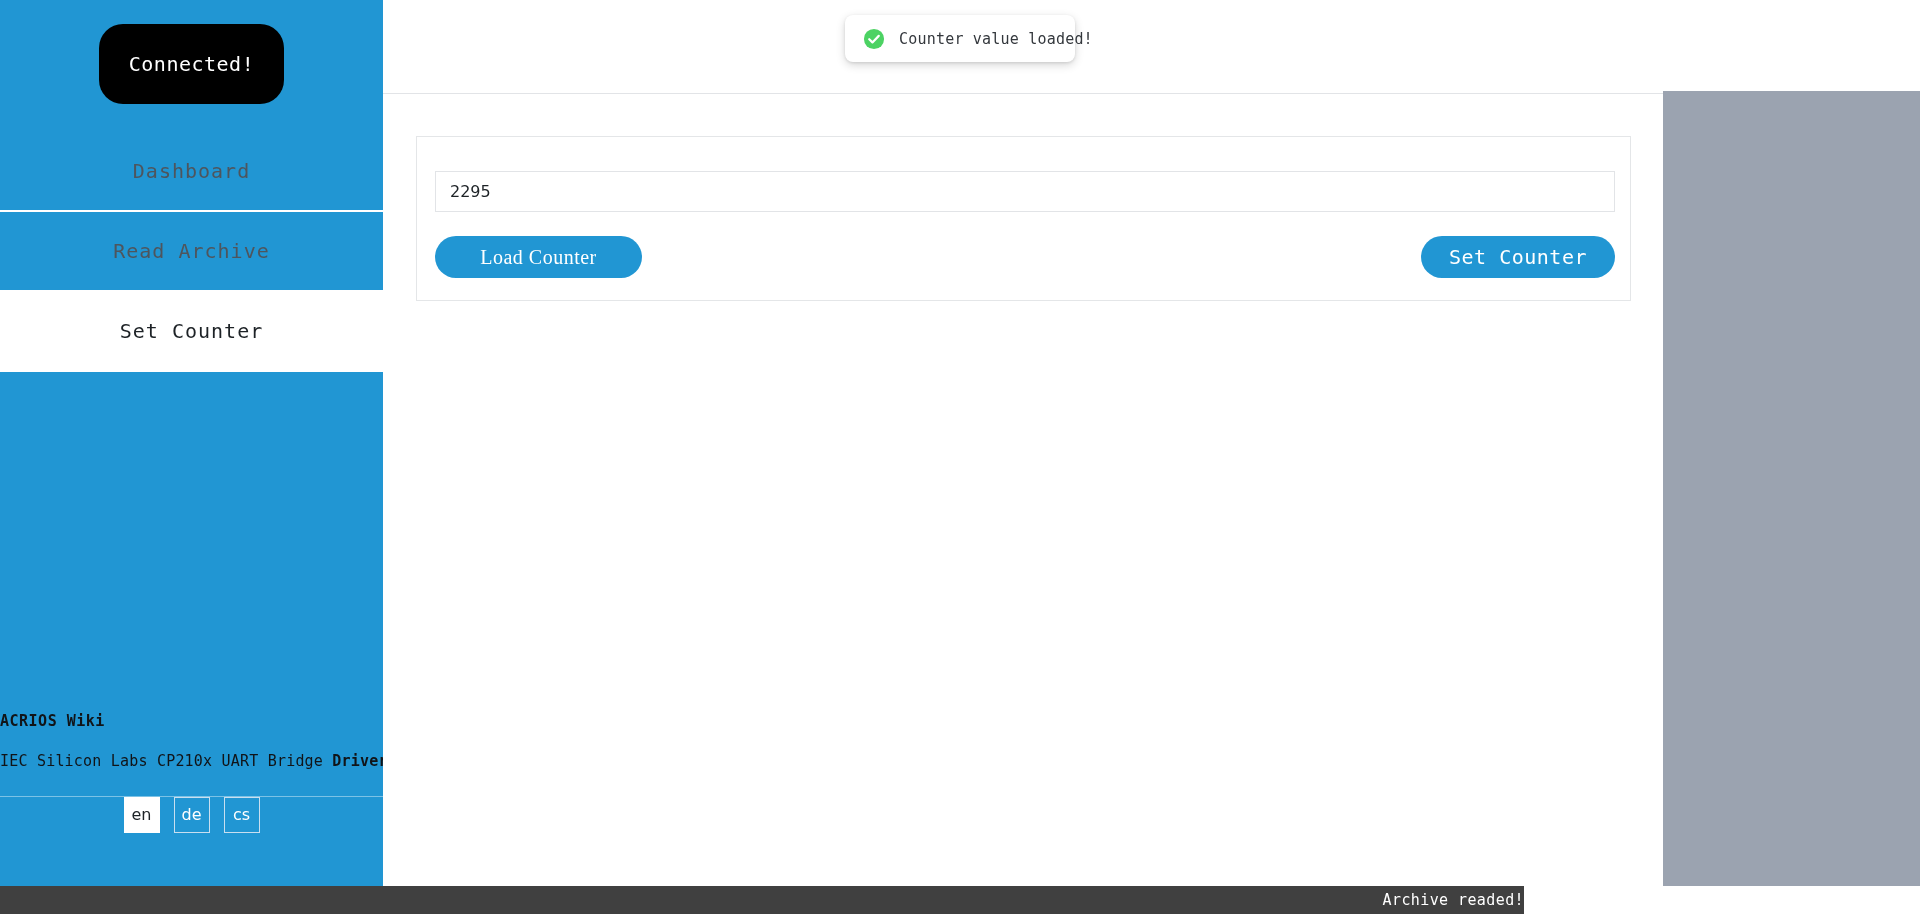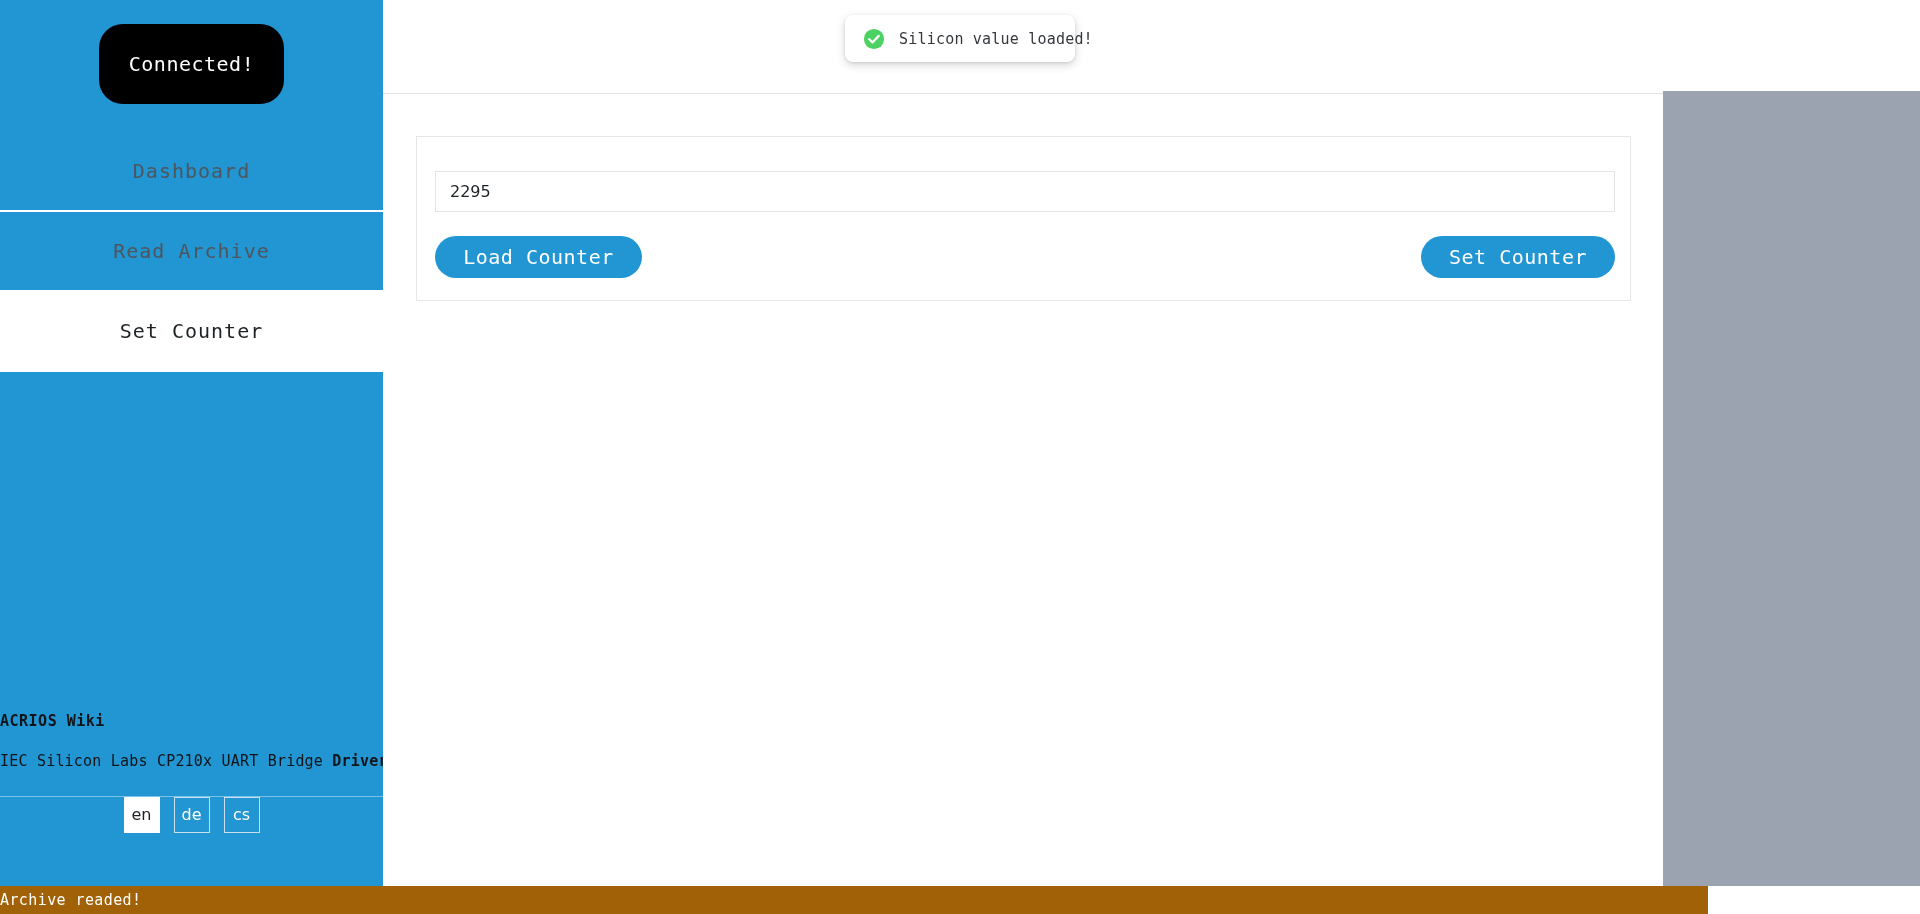--- a/index.html
+++ b/index.html
@@ -226,35 +226,35 @@
     color: #ffffff;
     font-family: "DejaVu Sans Mono", "Liberation Mono", monospace;
     font-size: 20px;
     letter-spacing: 0.5px;
     cursor: pointer;
     height: 42px;
     display: flex;
     align-items: center;
     justify-content: center;
   }
-  .btn-load { left: 18px; top: 99px; width: 207px; }
+  .btn-load { left: 18px; top: 99px; width: 207px; font-family: Liberation Serif, serif; }
   .btn-set  { left: 1004px; top: 99px; width: 194px; }
 
   
   .statusbar {
     position: absolute;
     left: 0;
     top: 886px;
-    width: 1708px;
+    width: 1524px;
     height: 28px;
-    background: #a16207;
+    background: #404040;
     color: #ffffff;
     display: flex;
     align-items: center;
-    justify-content: flex-start;
+    justify-content: flex-end;
     font-size: 15px;
     letter-spacing: 0.4px;
   }
 </style>
 </head>
 <body>
 
 <div id="app">
 
   <aside class="sidebar">
@@ -292,21 +292,21 @@
     </div>
   </aside>
 
   <header class="header"></header>
 
   <div class="toast">
     <svg class="toast-icon" viewBox="0 0 24 24">
       <circle cx="12" cy="12" r="11" fill="#4cd263"></circle>
       <path d="M6.8 12.3 L10.3 15.7 L17.2 8.6" fill="none" stroke="#ffffff" stroke-width="2.4" stroke-linecap="round" stroke-linejoin="round"></path>
     </svg>
-    <span class="toast-msg">Silicon value loaded!</span>
+    <span class="toast-msg">Counter value loaded!</span>
   </div>
 
   <main class="main">
     <section class="card">
       <input class="counter-input" type="text" value="2295" style="">
       <button class="btn-pill btn-load">Load Counter</button>
       <button class="btn-pill btn-set">Set Counter</button>
     </section>
   </main>
 

